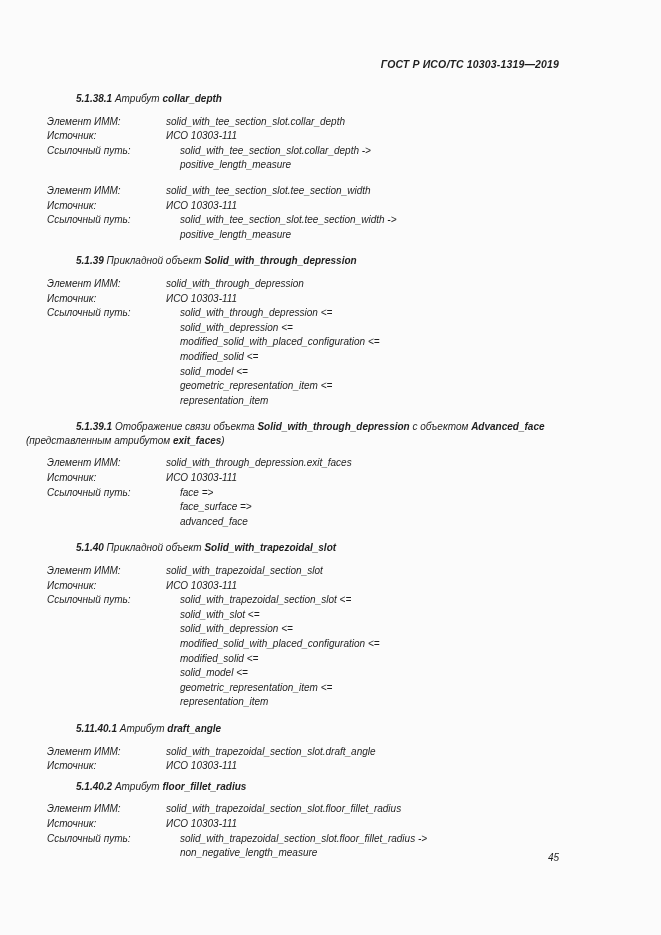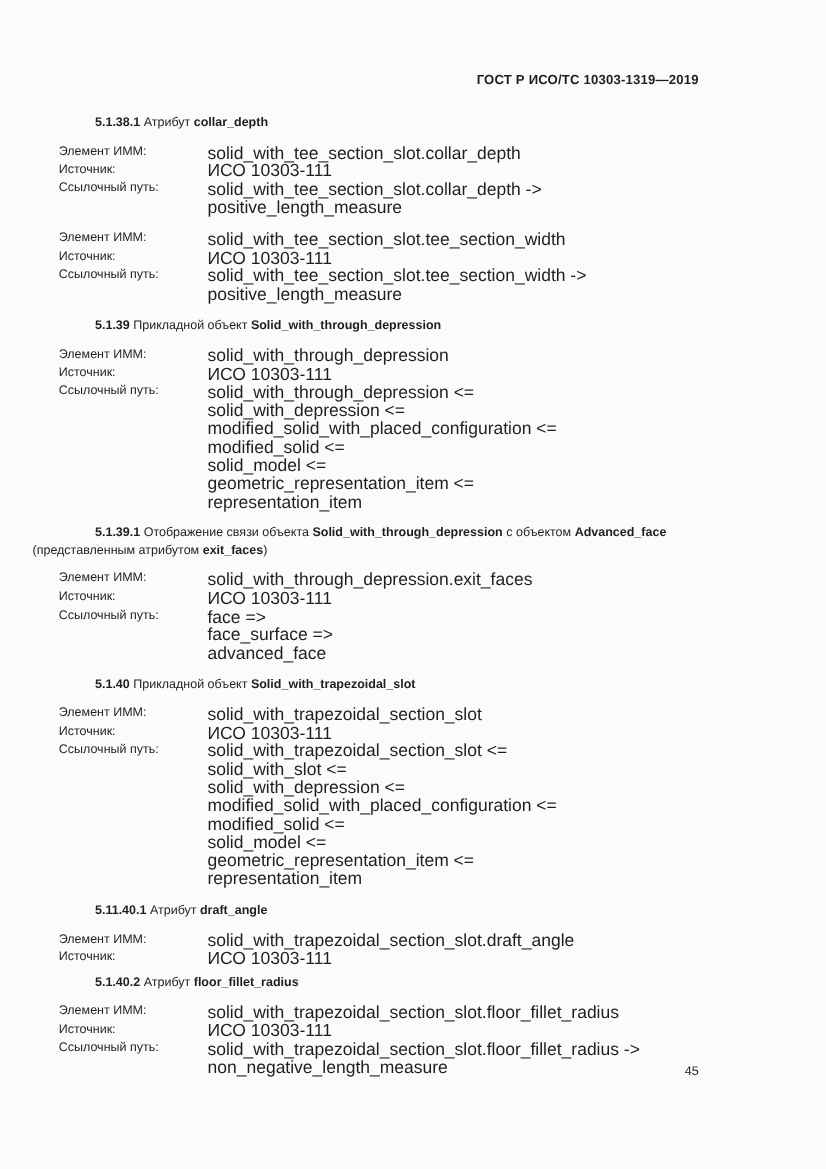--- a/index.html
+++ b/index.html
@@ -16,20 +16,21 @@
     position: relative;
     overflow: hidden;
     -webkit-font-smoothing: antialiased;
   }
   .page {
     position: relative;
     width: 609px;
     height: 935px;
     box-sizing: border-box;
     padding: 13px;
+    font-style: italic;
   }
 
   
   .doc-header {
     position: absolute;
     top: 58px;
     right: 50px;
     font-size: 10.5px;
     font-weight: bold;
     letter-spacing: 0.15px;
@@ -81,25 +82,26 @@
     line-height: 14.6px;
     justify-content: space-between;
   }
   .row .label {
     flex: 0 0 119px;
     font-size: 10px;
     white-space: nowrap;
   }
   .row .value {
     flex: 1 1 auto;
-    font-size: 14px;
+    font-size: 10px;
   }
   .row .value .vline {
     display: block;
     white-space: pre;
+    margin-left: 14px;
   }
 
   
   .defblock.tight {
     padding-bottom: 2px;
   }
 
   
   .page-number {
     position: absolute;

